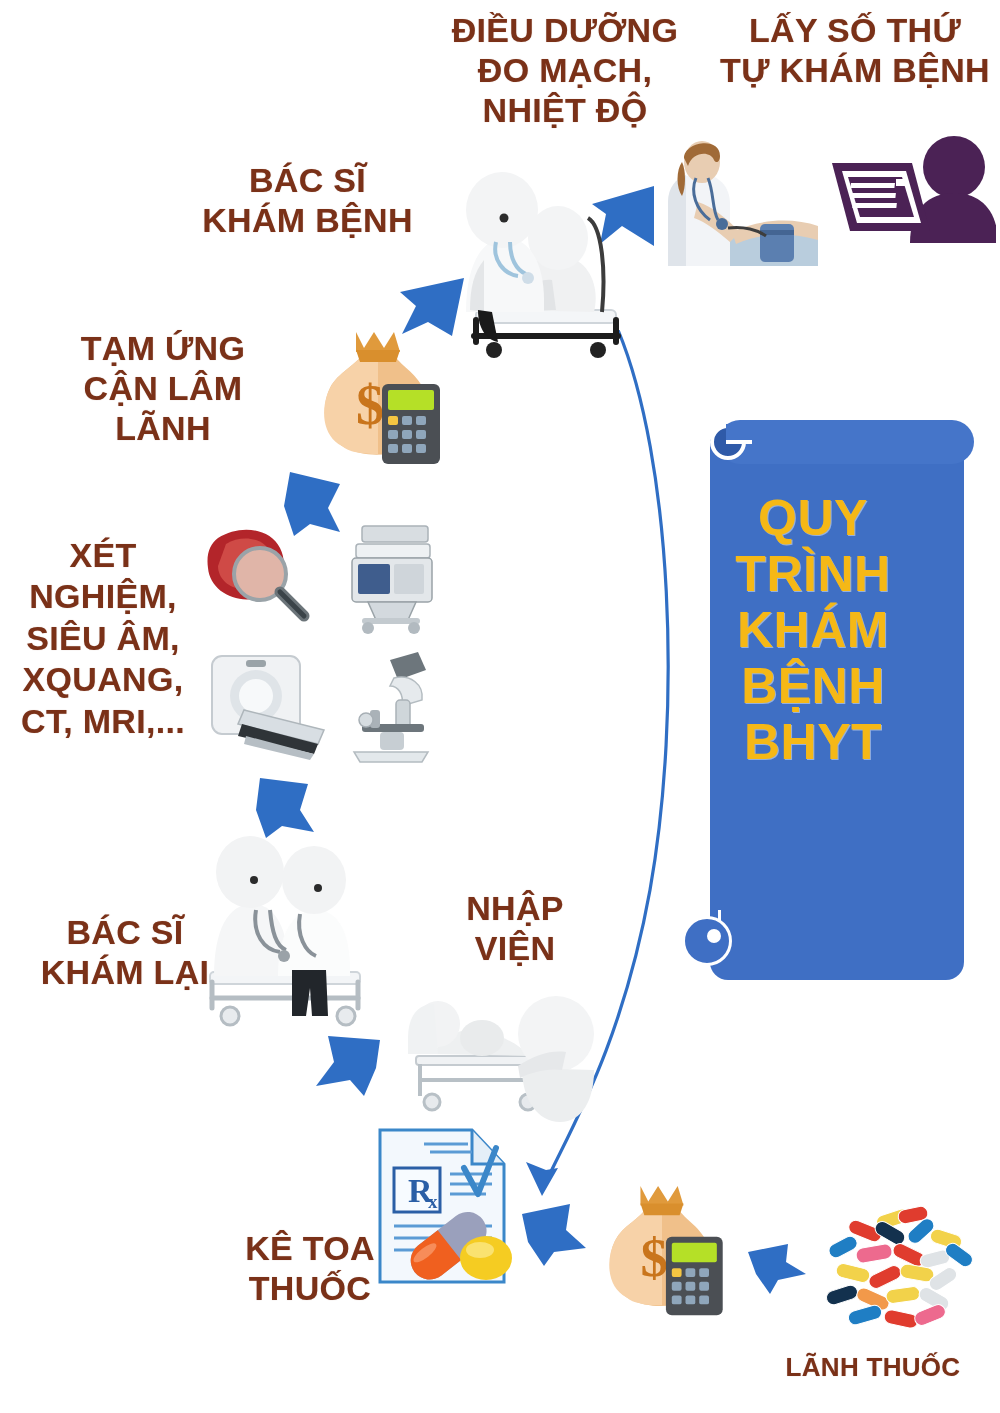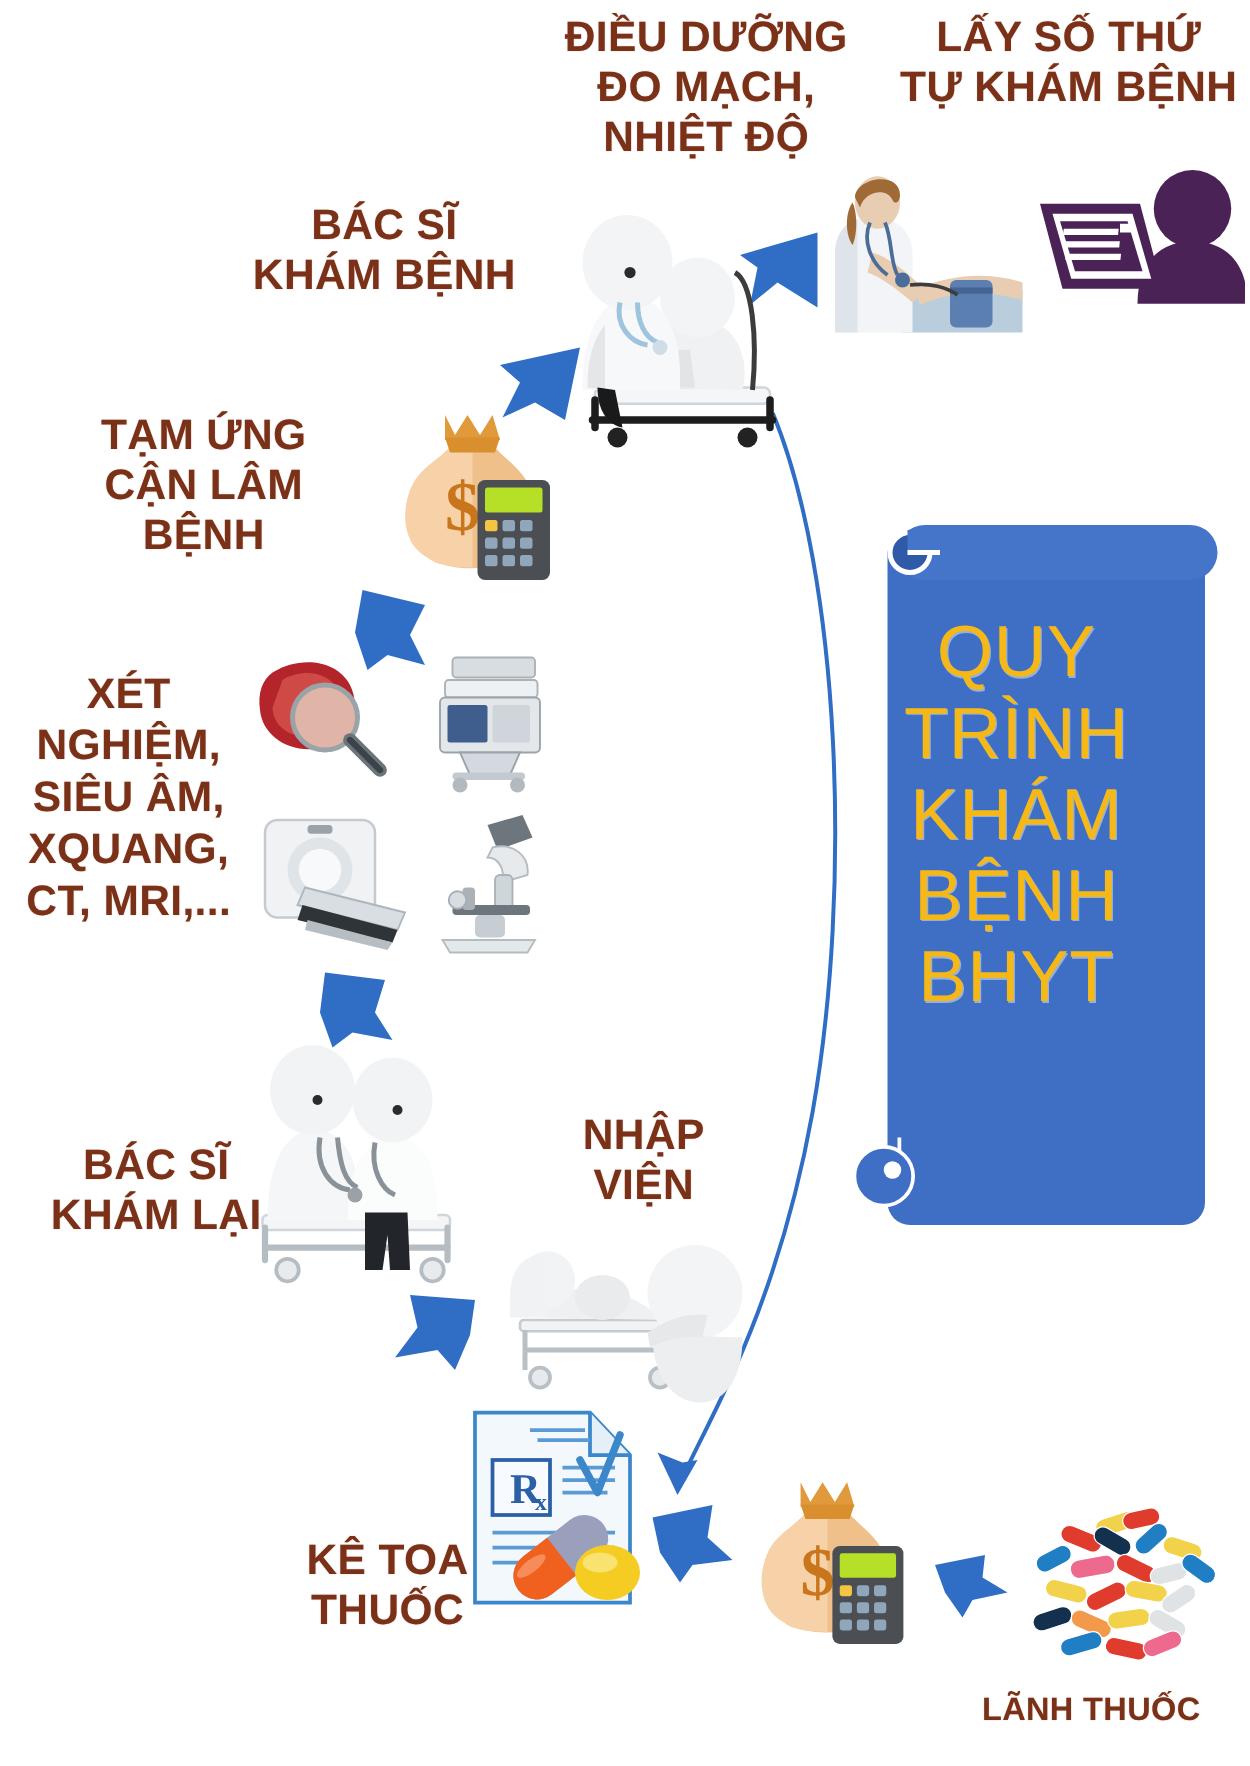--- a/index.html
+++ b/index.html
@@ -102,22 +102,22 @@
     width: 26px; height: 44px;
     background: #3f6fc4;
     border-left: 3px solid #ffffff;
   }
   #banner-title {
     position: absolute;
     left: 10px; top: 70px;
     width: 206px;
     text-align: center;
     color: #f5b816;
-    font-weight: normal;
-    font-size: 58px;
+    font-weight: bold;
+    font-size: 50px;
     line-height: 1.12;
     letter-spacing: 0.5px;
     white-space: pre-line;
     text-shadow: 1px 1px 0 rgba(255,255,255,0.45);
   }
 
   
   #connector {
     position: absolute;
     left: 500px; top: 330px;
@@ -147,21 +147,21 @@
 
   <div class="label" style="left:440px; top:10px; width:250px; font-size:34px;">ĐIỀU DƯỠNG
 ĐO MẠCH,
 NHIỆT ĐỘ</div>
 
   <div class="label" style="left:175px; top:160px; width:265px; font-size:34px;">BÁC SĨ
 KHÁM BỆNH</div>
 
   <div class="label" style="left:48px; top:328px; width:230px; font-size:34px;">TẠM ỨNG
 CẬN LÂM
-BỆNH</div>
+LÃNH</div>
 
   <div class="label" style="left:-2px; top:535px; width:210px; font-size:34px; line-height:1.22;">XÉT
 NGHIỆM,
 SIÊU ÂM,
 XQUANG,
 CT, MRI,...</div>
 
   <div class="label" style="left:10px; top:912px; width:230px; font-size:34px;">BÁC SĨ
 KHÁM LẠI</div>
 

